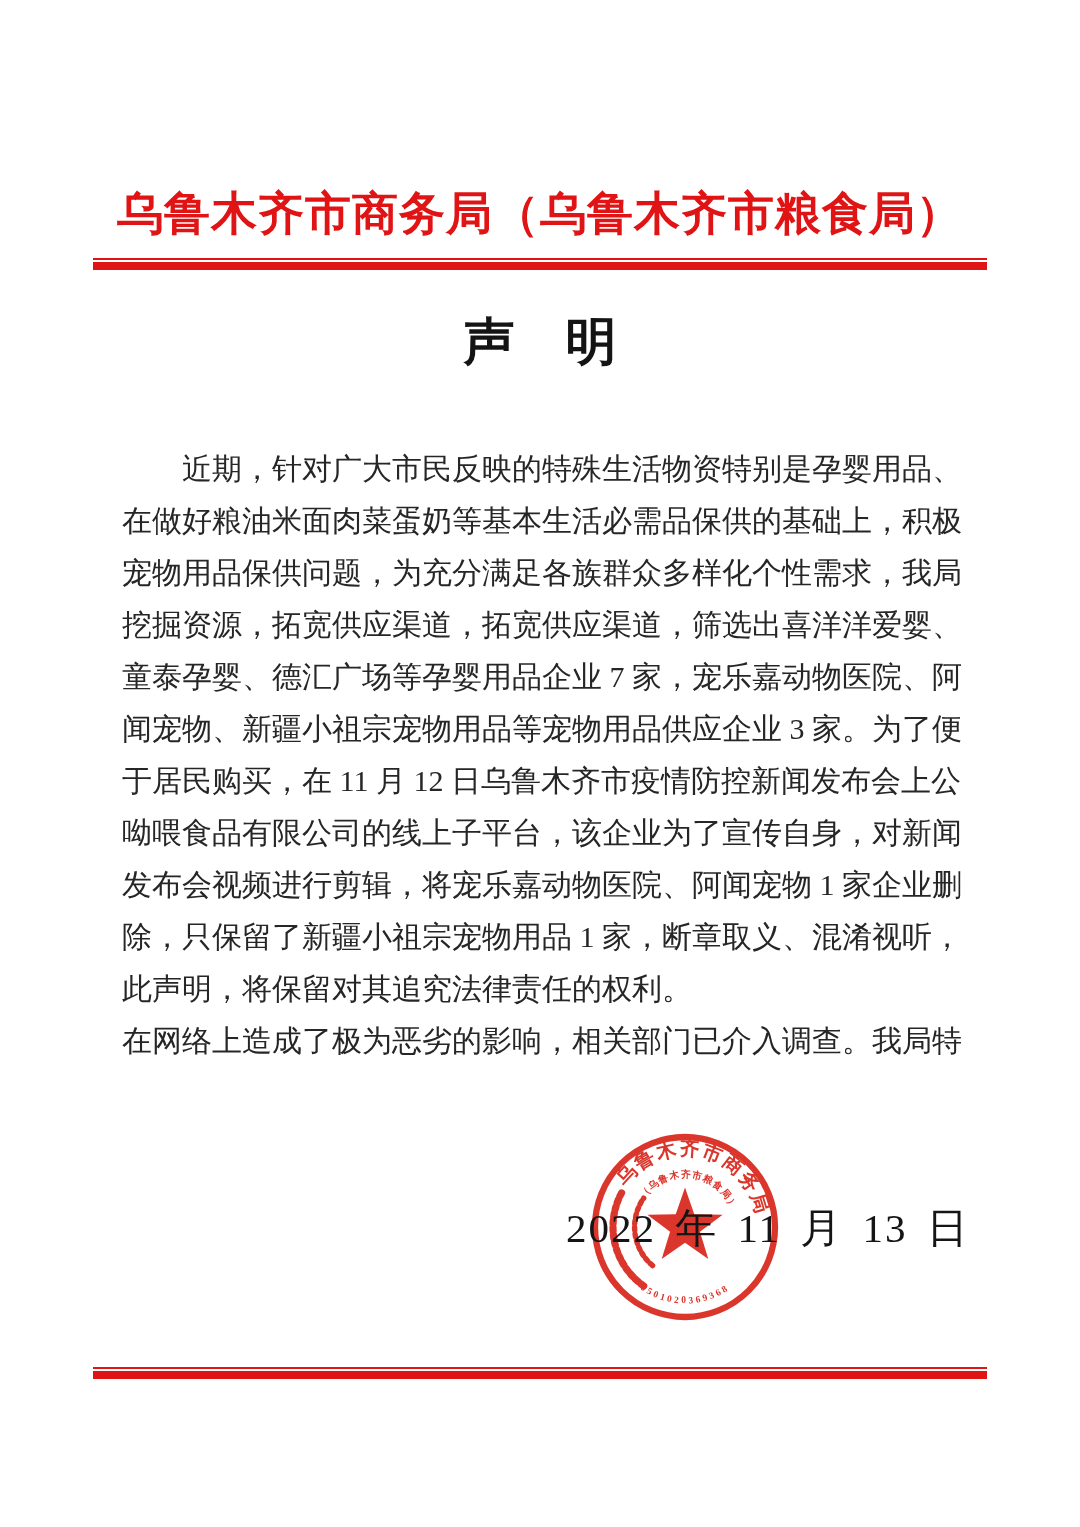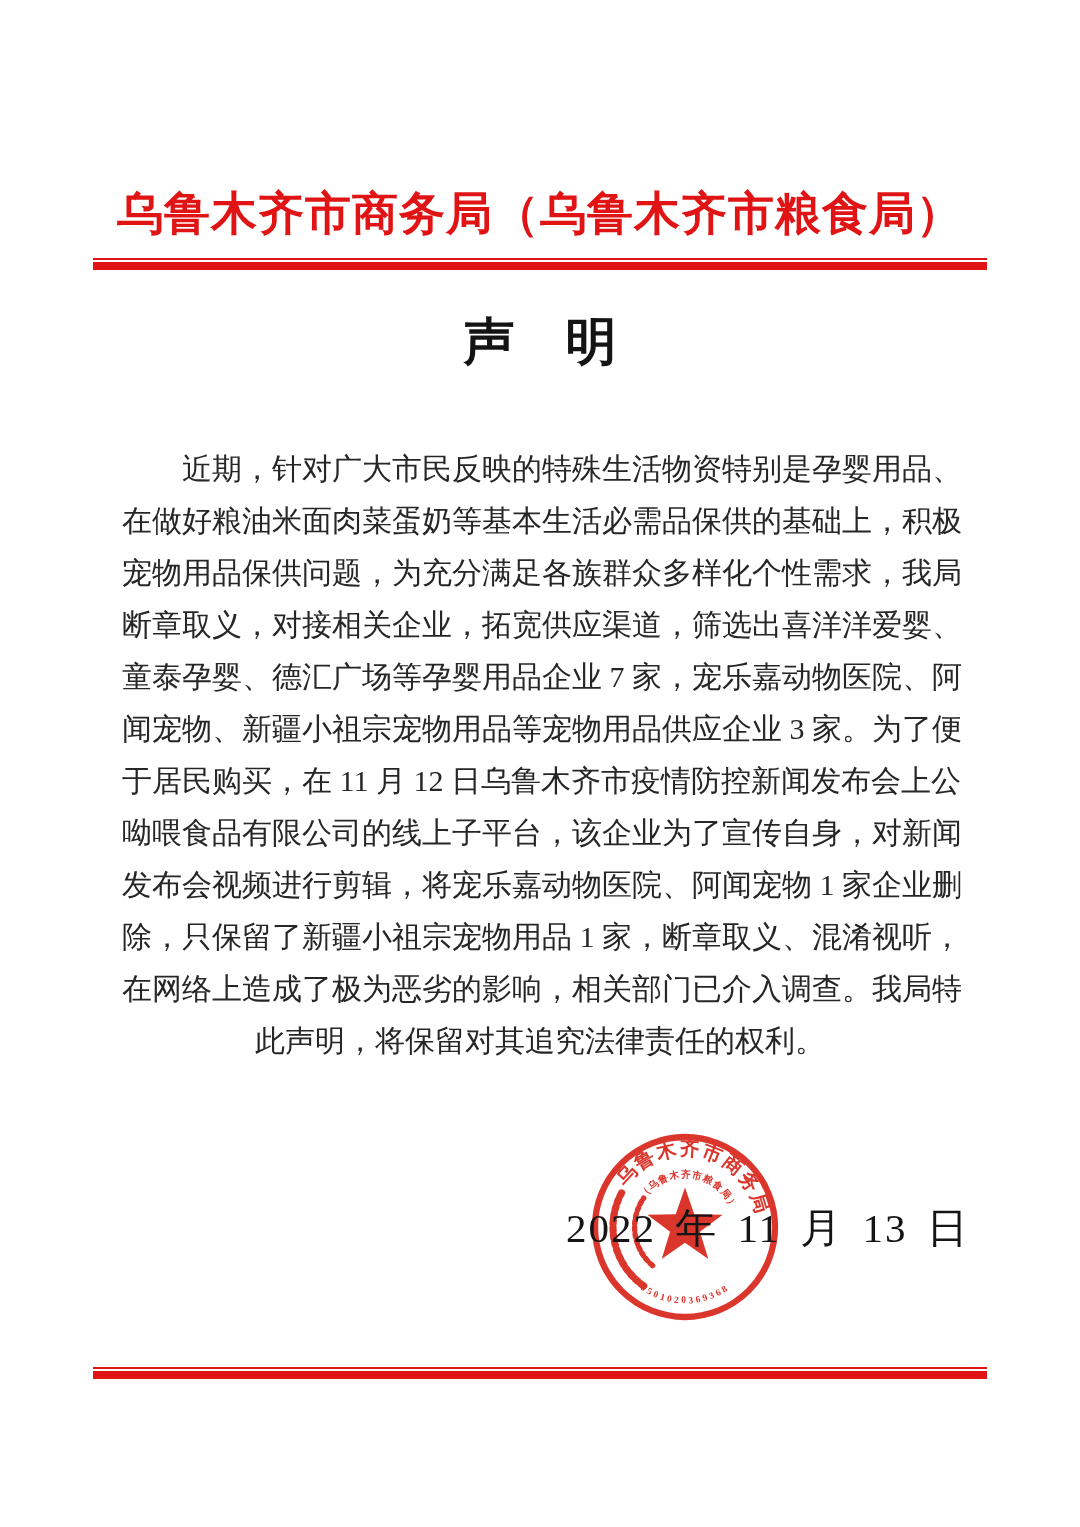--- a/index.html
+++ b/index.html
@@ -59,21 +59,20 @@
     top: 443px;
     width: 836px;
     font-size: 30px;
     color: #262626;
   }
   .body-line {
     height: 52px;
     line-height: 52px;
     white-space: nowrap;
     letter-spacing: 0px;
-    text-align: center;
   }
   .body-line.first { padding-left: 60px; }
   .seal {
     position: absolute;
     left: 586px;
     top: 1128px;
     width: 198px;
     height: 198px;
     color: var(--seal_red);
     opacity: 0.93;
@@ -105,29 +104,29 @@
   <div class="header-title">乌鲁木齐市商务局（乌鲁木齐市粮食局）</div>
 
   <div class="rule top"></div>
 
   <div class="doc-title">声　明</div>
 
   <div class="body-block">
       <div class="body-line first">近期，针对广大市民反映的特殊生活物资特别是孕婴用品、</div>
       <div class="body-line">在做好粮油米面肉菜蛋奶等基本生活必需品保供的基础上，积极</div>
       <div class="body-line">宠物用品保供问题，为充分满足各族群众多样化个性需求，我局</div>
-      <div class="body-line">断章取义，对接相关企业，拓宽供应渠道，筛选出喜洋洋爱婴、</div>
+      <div class="body-line">挖掘资源，拓宽供应渠道，拓宽供应渠道，筛选出喜洋洋爱婴、</div>
       <div class="body-line">童泰孕婴、德汇广场等孕婴用品企业 7 家，宠乐嘉动物医院、阿</div>
       <div class="body-line">闻宠物、新疆小祖宗宠物用品等宠物用品供应企业 3 家。为了便</div>
       <div class="body-line">于居民购买，在 11 月 12 日乌鲁木齐市疫情防控新闻发布会上公</div>
       <div class="body-line">呦喂食品有限公司的线上子平台，该企业为了宣传自身，对新闻</div>
       <div class="body-line">发布会视频进行剪辑，将宠乐嘉动物医院、阿闻宠物 1 家企业删</div>
       <div class="body-line">除，只保留了新疆小祖宗宠物用品 1 家，断章取义、混淆视听，</div>
+      <div class="body-line last">此声明，将保留对其追究法律责任的权利。</div>
       <div class="body-line">在网络上造成了极为恶劣的影响，相关部门已介入调查。我局特</div>
-      <div class="body-line last">此声明，将保留对其追究法律责任的权利。</div>
     </div>
 
   <svg class="seal" viewBox="0 0 220 220" xmlns="http://www.w3.org/2000/svg">
     <defs>
       <path id="arc-outer-cn" d="M 44.5,64.1 A 80,80 0 0 1 188.8,96.1" fill="none"></path>
       <path id="arc-inner-cn" d="M 67.9,74.6 A 55,55 0 0 1 159.8,86.8" fill="none"></path>
       <path id="arc-serial" d="M 36.4,152.5 A 85,85 0 0 0 183.6,152.5" fill="none"></path>
     </defs>
 
     <circle cx="110" cy="110" r="100" fill="none" stroke="currentColor" stroke-width="7"></circle>

